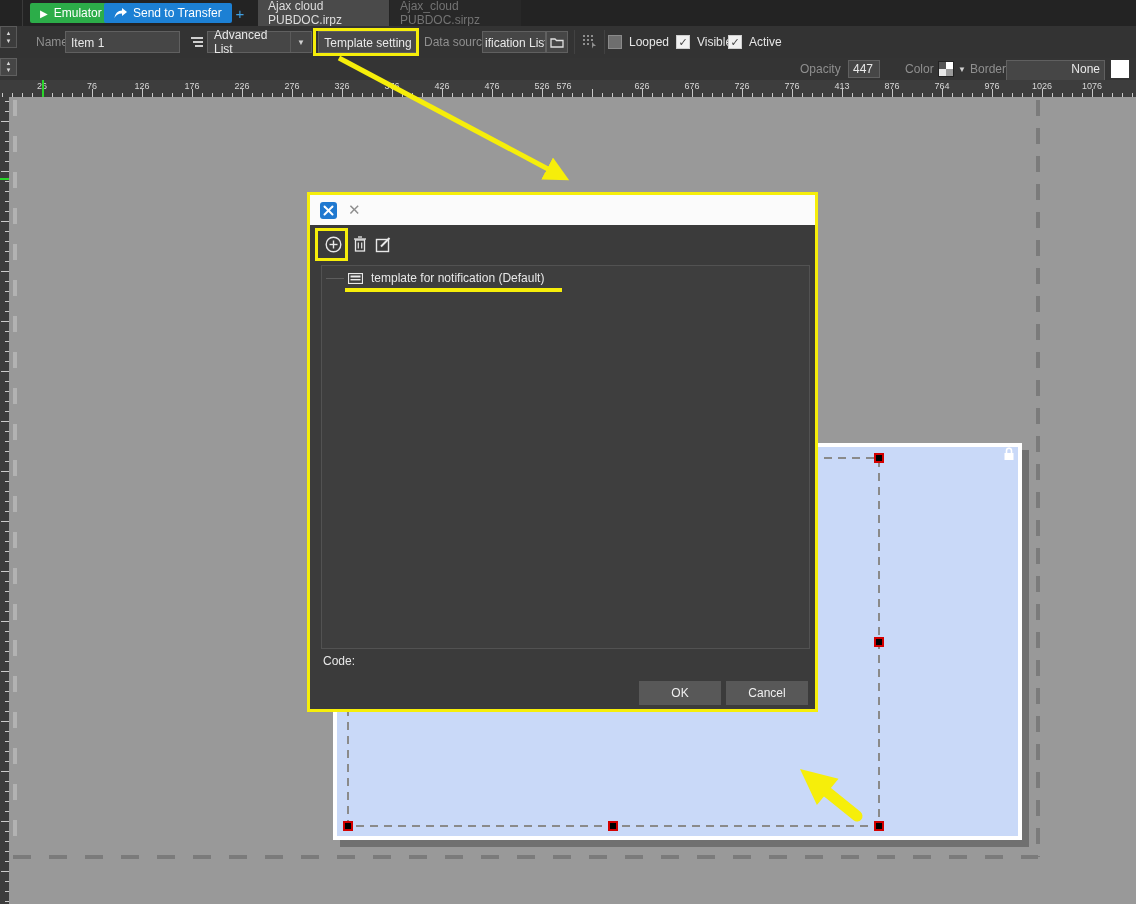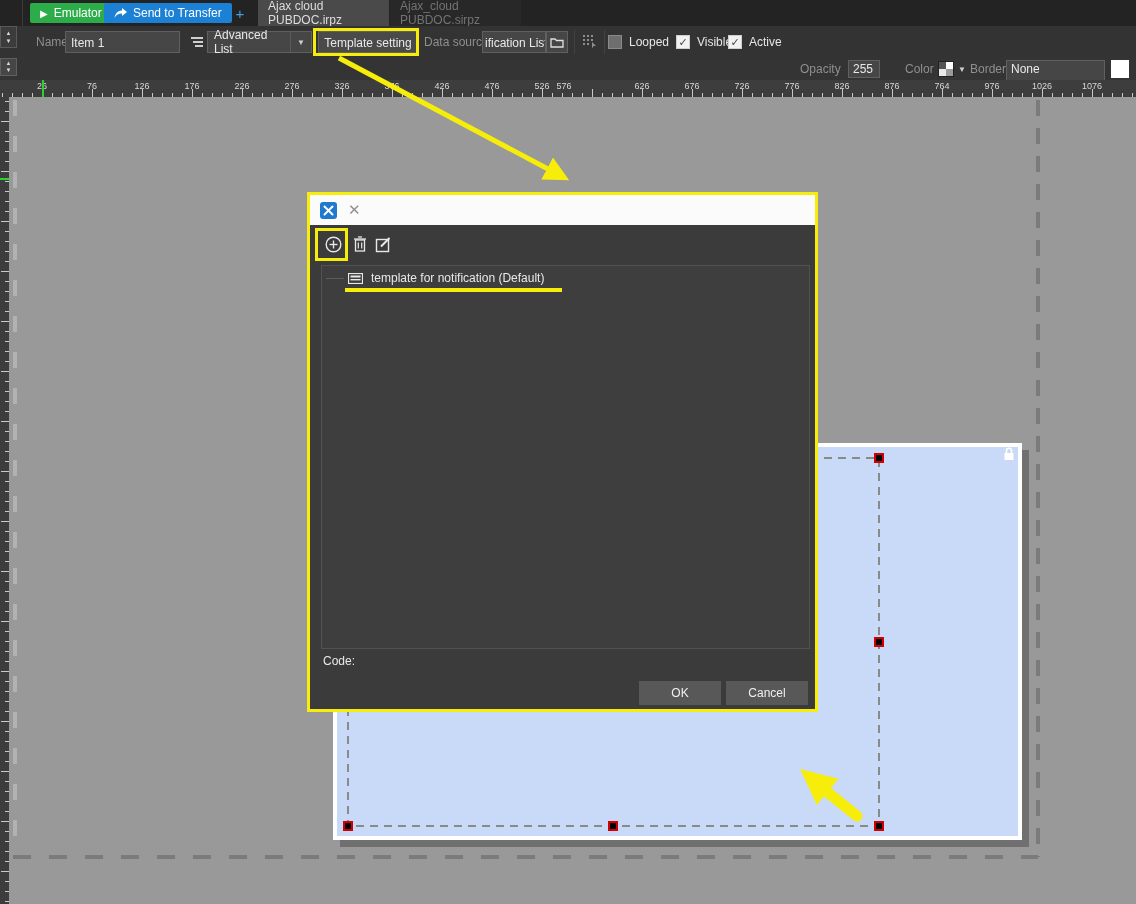--- a/index.html
+++ b/index.html
@@ -47,21 +47,21 @@
   .plbl{position:absolute;top:0;height:22px;line-height:22px;color:#8f8f8f;}
   .pinp{position:absolute;top:2px;height:18px;line-height:16px;background:#464646;
         border:1px solid #606060;box-sizing:border-box;color:#e9e9e9;padding:0 4px;}
   #op-spin{left:880px;top:2px;width:17px;height:18px;background:#464646;border:1px solid #606060;
            box-sizing:border-box;display:flex;flex-direction:column;align-items:center;justify-content:center;
            font-size:6px;line-height:7px;color:#d8d8d8;cursor:pointer;}
   #color-swatch{left:938px;top:2px;width:30px;height:18px;display:flex;align-items:center;gap:4px;cursor:pointer;}
   #color-swatch .checker{width:14px;height:14px;border:1px solid #222;
       background:conic-gradient(#ffffff 0 25%, #9a9a9a 0 50%, #e8e8e8 0 75%, #555 0 100%);}
   #color-swatch .carr{color:#cfcfcf;font-size:8px;}
-  #border-dd{left:1006px;top:2px;width:99px;height:30px;}
+  #border-dd{left:1006px;top:2px;width:99px;height:30px;text-align:right;}
   #border-dd .grip{position:absolute;right:1px;bottom:1px;width:0;height:0;
       border-left:7px solid transparent;border-bottom:7px solid #b9b9b9;}
   #border-color{left:1111px;top:2px;width:18px;height:18px;background:#ffffff;cursor:pointer;}
   
   #hruler{left:0;top:80px;width:1136px;height:17px;background:#3d3d3d;}
   #vruler{left:0;top:97px;width:9px;height:807px;background:#3d3d3d;}
   .htick{position:absolute;bottom:0;width:1px;background:#c9c9c9;}
   .hlab{position:absolute;top:1px;transform:translateX(-50%);font-size:9px;color:#d8d8d8;}
   .vtick{position:absolute;right:0;height:1px;background:#c9c9c9;}
   .greenmark{background:#2ad42a;}
@@ -196,21 +196,21 @@
     <div class="chk on" style="left:728px;">
       <span class="box">
           <span class="mark">✓</span>
         </span>
       <span class="clab">Active</span>
     </div>
   </div>
 
   <div class="abs" id="proprow">
     <div class="plbl" style="left:800px;">Opacity</div>
-    <div class="pinp" style="left:848px;width:32px;">255</div>
+    <div class="pinp" style="left:848px;width:32px;">447</div>
     <div id="op-spin">
       <span>▲</span>
       <span>▼</span>
     </div>
     <div class="plbl" style="left:905px;">Color</div>
     <div class="abs" id="color-swatch">
       <span class="checker"></span>
       <span class="carr">▼</span>
     </div>
     <div class="plbl" style="left:970px;">Border</div>
@@ -362,21 +362,21 @@
       <div class="hlab" style="left: 564px;">576</div>
       <div class="htick" style="left: 642px; height: 8px;"></div>
       <div class="hlab" style="left: 642px;">626</div>
       <div class="htick" style="left: 692px; height: 8px;"></div>
       <div class="hlab" style="left: 692px;">676</div>
       <div class="htick" style="left: 742px; height: 8px;"></div>
       <div class="hlab" style="left: 742px;">726</div>
       <div class="htick" style="left: 792px; height: 8px;"></div>
       <div class="hlab" style="left: 792px;">776</div>
       <div class="htick" style="left: 842px; height: 8px;"></div>
-      <div class="hlab" style="left: 842px;">826</div>
+      <div class="hlab" style="left: 842px;">413</div>
       <div class="htick" style="left: 892px; height: 8px;"></div>
       <div class="hlab" style="left: 892px;">876</div>
       <div class="htick" style="left: 942px; height: 8px;"></div>
       <div class="hlab" style="left: 942px;">764</div>
       <div class="htick" style="left: 992px; height: 8px;"></div>
       <div class="hlab" style="left: 992px;">976</div>
       <div class="htick" style="left: 1042px; height: 8px;"></div>
       <div class="hlab" style="left: 1042px;">1026</div>
       <div class="htick" style="left: 1092px; height: 8px;"></div>
       <div class="hlab" style="left: 1092px;">1076</div>

